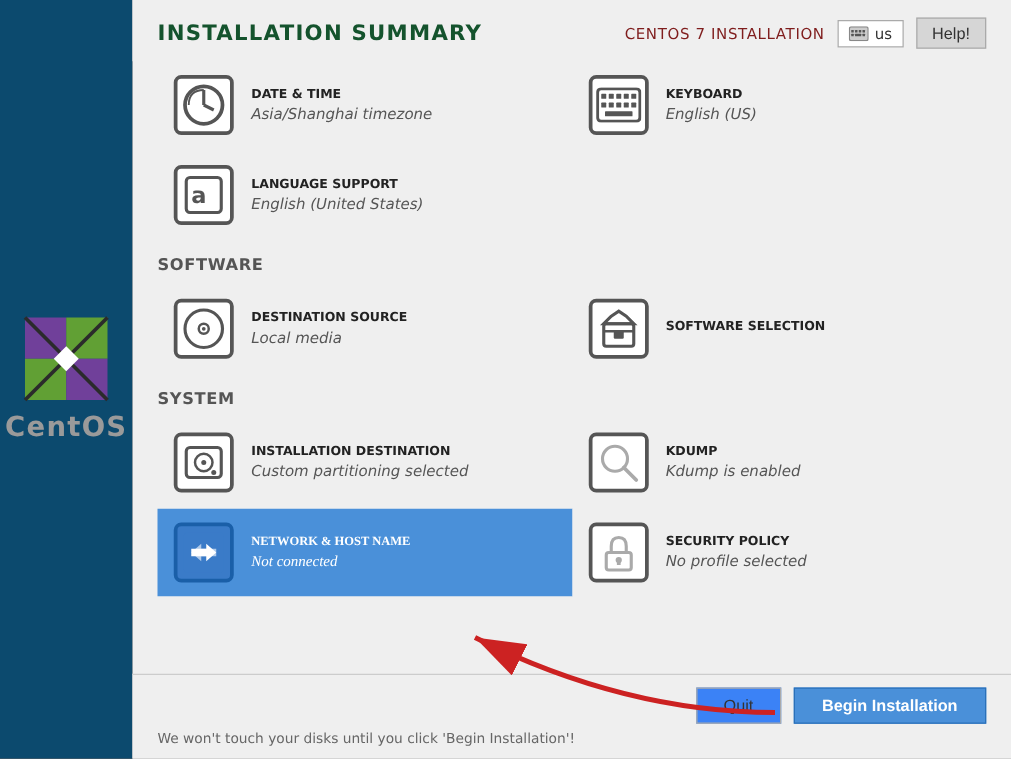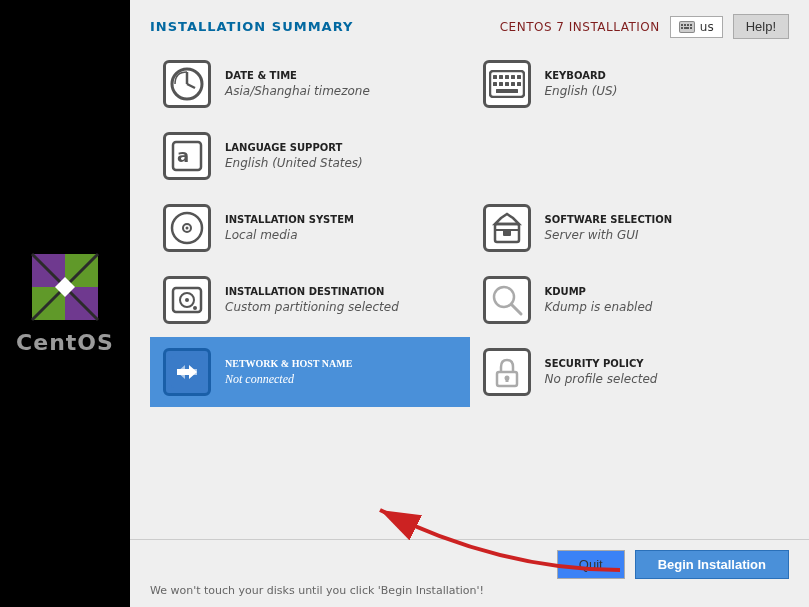--- a/index.html
+++ b/index.html
@@ -7,22 +7,22 @@
       width: 809px;
       height: 607px;
       font-family: 'DejaVu Sans', Arial, sans-serif;
       background: #3c3c3c;
       display: flex;
       overflow: hidden;
     }
 
     
     .sidebar {
-      width: 130px;
-      background: #000000;
+      width: 106px;
+      background: #0c4a6e;
       display: flex;
       flex-direction: column;
       align-items: center;
       justify-content: center;
       flex-shrink: 0;
     }
     .centos-logo {
       display: flex;
       flex-direction: column;
       align-items: center;
@@ -49,23 +49,23 @@
 
     
     .header {
       display: flex;
       justify-content: space-between;
       align-items: center;
       padding: 14px 20px 10px 20px;
       background: #efefef;
     }
     .header-title {
-      font-size: 13px;
+      font-size: 17px;
       font-weight: bold;
-      color: #0369a1;
+      color: #14532d;
       letter-spacing: 1px;
     }
     .header-right {
       display: flex;
       align-items: center;
       gap: 10px;
     }
     .centos-install-label {
       font-size: 12px;
       color: #7f1d1d;
@@ -309,55 +309,56 @@
           </svg>
         </div>
         <div class="item-text">
           <div class="item-title">LANGUAGE SUPPORT</div>
           <div class="item-subtitle">English (United States)</div>
         </div>
       </div>
       <div style="width:50%"></div>
     </div>
 
+    <div class="section-label">SOFTWARE</div>
 
     <div class="items-row">
 
       <div class="item-card">
         <div class="item-icon">
           <svg width="36" height="36" viewBox="0 0 36 36">
             <circle cx="18" cy="18" r="15" fill="none" stroke="#555" stroke-width="2.5"></circle>
             <circle cx="18" cy="18" r="4" fill="none" stroke="#555" stroke-width="2"></circle>
             <circle cx="18" cy="18" r="1.5" fill="#555"></circle>
           </svg>
         </div>
         <div class="item-text">
-          <div class="item-title">INSTALLATION SYSTEM</div>
+          <div class="item-title">DESTINATION SOURCE</div>
           <div class="item-subtitle">Local media</div>
         </div>
       </div>
 
       <div class="item-card">
         <div class="item-icon">
           <svg width="36" height="36" viewBox="0 0 36 36">
 
             <rect x="6" y="14" width="24" height="18" rx="2" fill="none" stroke="#555" stroke-width="2.5"></rect>
             <path d="M6,20 L30,20" stroke="#555" stroke-width="2"></path>
             <path d="M12,8 L18,4 L24,8 L30,14 L6,14 Z" fill="none" stroke="#555" stroke-width="2.5"></path>
 
             <rect x="14" y="20" width="8" height="6" rx="1" fill="#555"></rect>
           </svg>
         </div>
         <div class="item-text">
           <div class="item-title">SOFTWARE SELECTION</div>
-          <div class="item-subtitle">Server with GUI</div>
-        </div>
-      </div>
-    </div>
-
+        </div>
+      </div>
+    </div>
+
+    <div class="section-label">SYSTEM</div>
 
     <div class="items-row">
 
       <div class="item-card">
         <div class="item-icon">
           <svg width="36" height="36" viewBox="0 0 36 36">
             <rect x="4" y="6" width="28" height="24" rx="3" fill="none" stroke="#555" stroke-width="2.5"></rect>
             <circle cx="18" cy="18" r="7" fill="none" stroke="#555" stroke-width="2"></circle>
             <circle cx="18" cy="18" r="2" fill="#555"></circle>
             <circle cx="26" cy="26" r="2" fill="#555"></circle>

